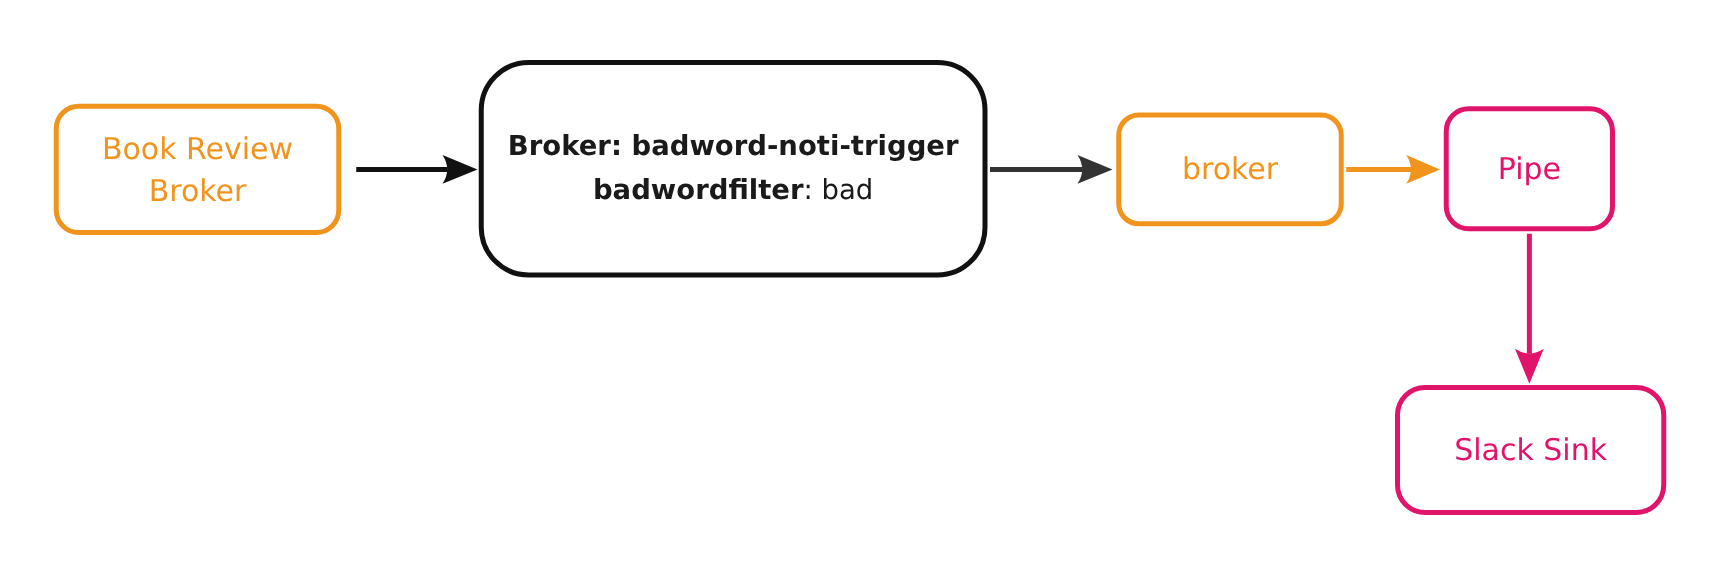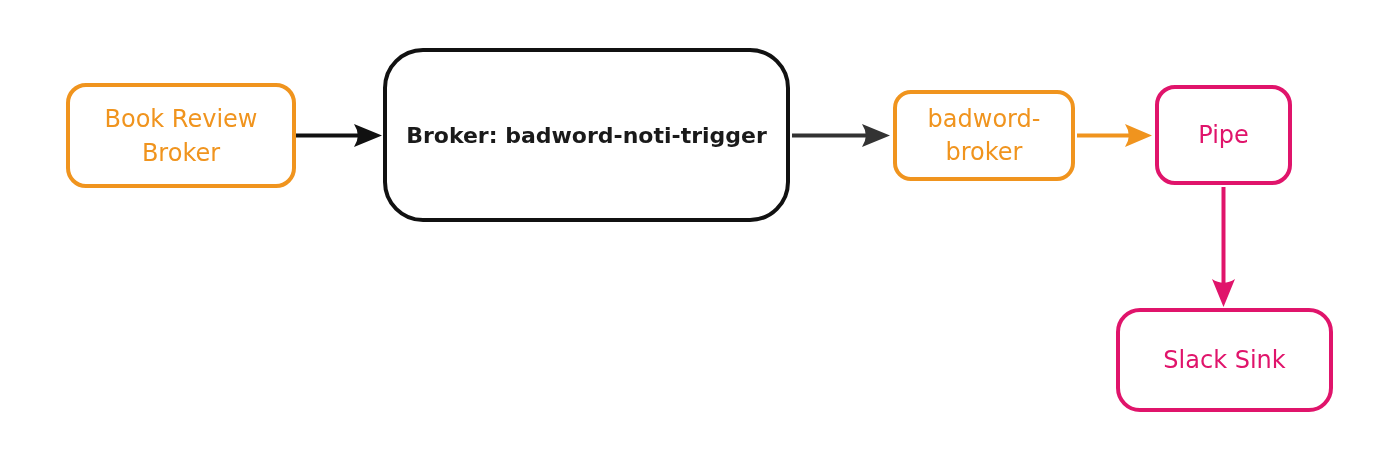--- a/index.html
+++ b/index.html
@@ -42,21 +42,21 @@
     display: flex;
     flex-direction: column;
     align-items: center;
     justify-content: center;
     text-align: center;
   }
   .node-orange { border-color: var(--orange); color: var(--orange); }
   .node-pink   { border-color: var(--pink);   color: var(--pink); }
   .node-black  { border-color: var(--black);  color: #1a1a1a; }
 
-  .node-book   { left: 66px;   top: 83px;  width: 230px; height: 105px; border-radius: 20px; font-size: 24px; line-height: 34px; }
+  .node-book   { left: 43px;   top: 83px;  width: 230px; height: 105px; border-radius: 20px; font-size: 24px; line-height: 34px; }
   .node-trigger{ left: 383px;  top: 48px;  width: 407px; height: 174px; border-radius: 40px; font-size: 22px; line-height: 35px; }
   .node-badword{ left: 893px;  top: 90px;  width: 182px; height: 91px;  border-radius: 18px; font-size: 24px; line-height: 33px; }
   .node-pipe   { left: 1155px; top: 85px;  width: 137px; height: 100px; border-radius: 20px; font-size: 24px; text-align: right; }
   .node-slack  { left: 1116px; top: 308px; width: 217px; height: 104px; border-radius: 24px; font-size: 24px; }
 
   .tline { white-space: nowrap; }
   .tline b { font-weight: bold; }
 </style>
 </head>
 <body>
@@ -82,24 +82,24 @@
     </g>
   </svg>
 
   <div class="node node-orange node-book">
     <span>Book Review</span>
     <span>Broker</span>
   </div>
 
   <div class="node node-black node-trigger">
     <div class="tline"><b>Broker: badword-noti-trigger</b><span></span></div>
+    <div class="tline"><b>badwordfilter</b><span>: bad</span></div>
   </div>
 
   <div class="node node-orange node-badword">
-    <span>badword-</span>
     <span>broker</span>
   </div>
 
   <div class="node node-pink node-pipe">
     <span>Pipe</span>
   </div>
 
   <div class="node node-pink node-slack">
     <span>Slack Sink</span>
   </div>

